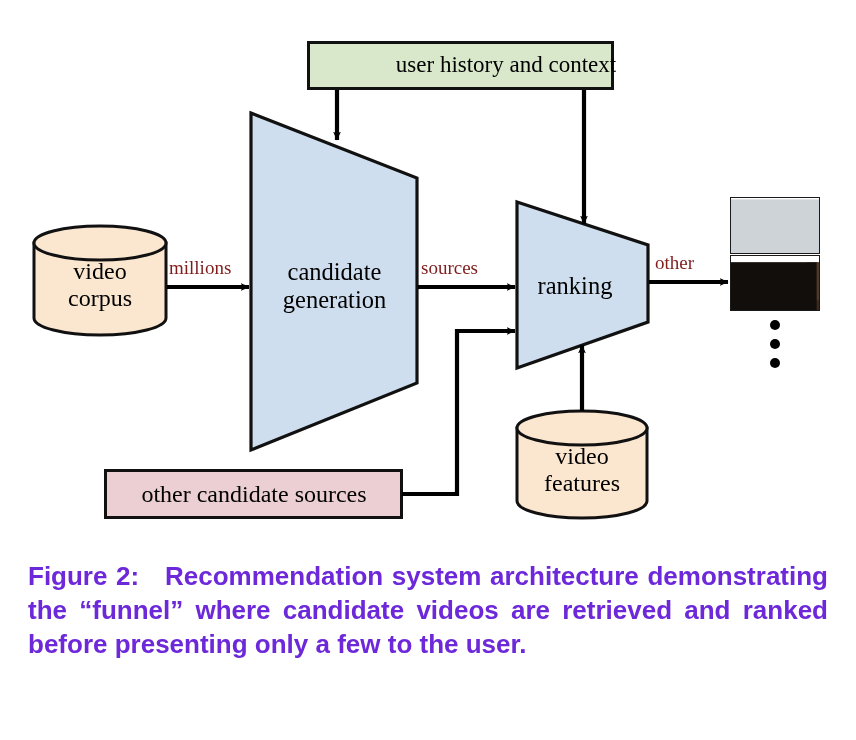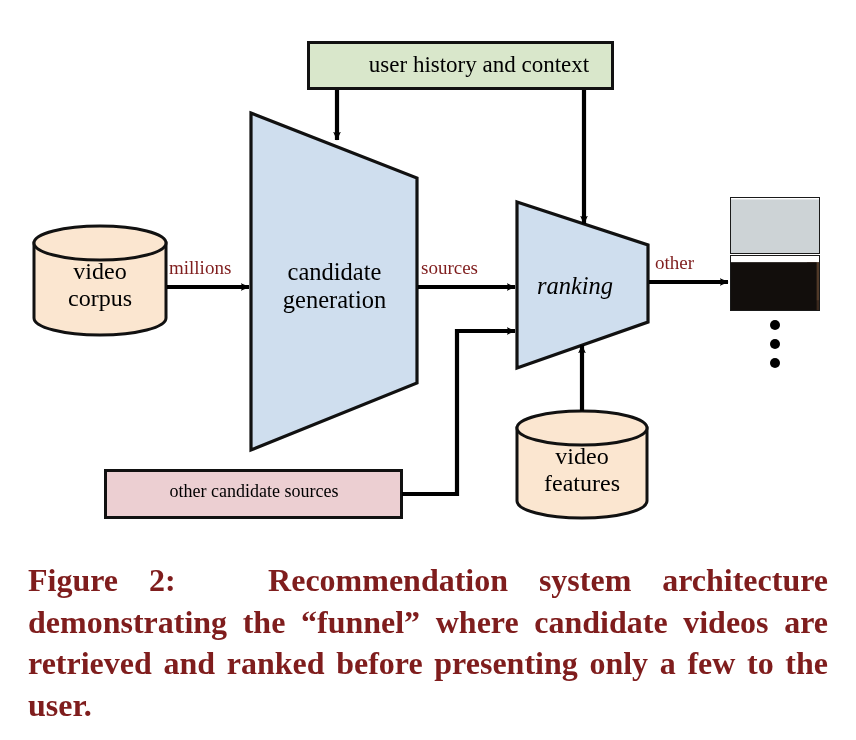--- a/index.html
+++ b/index.html
@@ -46,24 +46,24 @@
     border: 1px solid #1a1a1a;
     box-sizing: border-box;
     overflow: hidden;
   }
   .thumb svg { display:block; width:100%; height:100%; }
   #caption {
     position: absolute;
     left: 28px;
     top: 560px;
     width: 800px;
-    font-family: Liberation Serif, serif;
-    font-size: 32px;
+    font-family: Liberation Sans, sans-serif;
+    font-size: 26px;
     line-height: 1.30;
-    color: #7f1d1d;
+    color: #6d28d9;
     text-align: justify;
     text-justify: inter-word;
   }
   #caption .fig-label { font-weight: bold; }
   #caption .fig-body { font-weight: bold; }
 </style>
 </head>
 <body>
 
 <div id="page">
@@ -114,31 +114,31 @@
 
       <line x1="582" y1="411" x2="582" y2="345" stroke="#000000" stroke-width="4.2" marker-end="url(#arrow)"></line>
 
       <g fill="#000000">
         <circle cx="775" cy="325" r="5"></circle>
         <circle cx="775" cy="344" r="5"></circle>
         <circle cx="775" cy="363" r="5"></circle>
       </g>
     </svg>
 
-    <div class="node-label" style="left:308px; top:52px; width:342px; font-size:23px;">user history and context</div>
+    <div class="node-label" style="left:308px; top:52px; width:342px; font-size:23px;padding-left:27px;">user history and context</div>
 
     <div class="node-label" style="left:34px; top:258px; width:132px; font-size:24px;">video
 corpus</div>
 
     <div class="node-label" style="left:252px; top:258px; width:165px; font-size:24.5px;">candidate
 generation</div>
 
-    <div class="node-label" style="left:518px; top:272px; width:114px; font-size:24.5px;font-style:italic;">ranking</div>
-
-    <div class="node-label" style="left:106px; top:481px; width:296px; font-size:18px;">other candidate sources</div>
+    <div class="node-label" style="left:518px; top:272px; width:114px; font-size:24.5px;">ranking</div>
+
+    <div class="node-label" style="left:106px; top:481px; width:296px; font-size:24px;">other candidate sources</div>
 
     <div class="node-label" style="left:517px; top:443px; width:130px; font-size:24px;">video
 features</div>
 
     <div class="edge-label" style="left:169px; top:258px;">millions</div>
     <div class="edge-label" style="left:421px; top:258px;">sources</div>
     <div class="edge-label" style="left:655px; top:253px;">other</div>
 
     <div class="thumb" style="left:730px; top:197px; width:90px; height:57px;">
       <svg viewBox="0 0 90 57" xmlns="http://www.w3.org/2000/svg">

